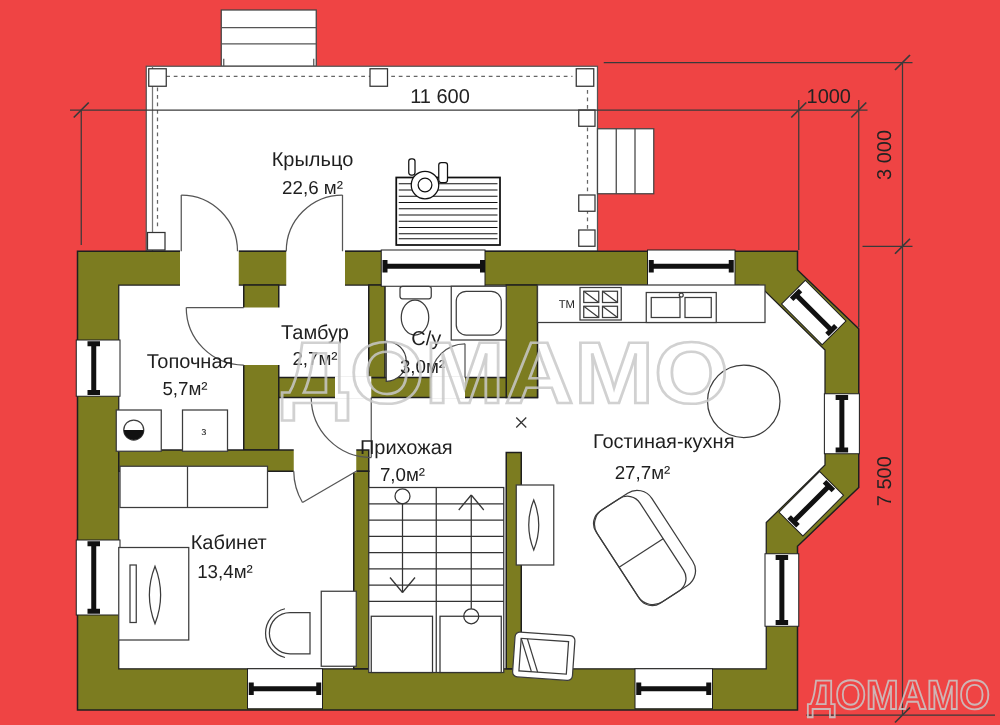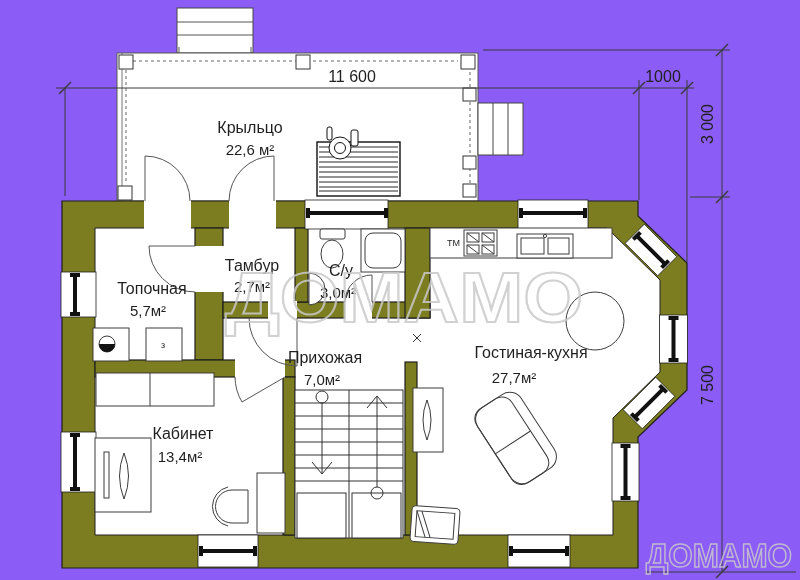--- a/index.html
+++ b/index.html
@@ -1,16 +1,16 @@
 <!DOCTYPE html>
 <html><head>
 <meta charset="utf-8">
 <style>
   html,body{margin:0;padding:0;background:#ffffff;}
-  .stage{width:800px;height:580px;position:relative;background:#8b5cf6;overflow:hidden;}
+  .stage{width:800px;height:580px;position:relative;background:#ef4444;overflow:hidden;}
   svg{display:block;}
   text{font-family:"Liberation Sans","DejaVu Sans",sans-serif;}
   .room-name{font-size:16px;fill:#1f1f1f;}
   .room-area{font-size:15px;fill:#1f1f1f;}
   .dim-text{font-size:16px;fill:#222;}
   .small-note{font-size:9px;fill:#222;}
   .wm{font-weight:bold;fill:none;stroke:#c9c9c9;}
 </style>
 </head>
 <body>

